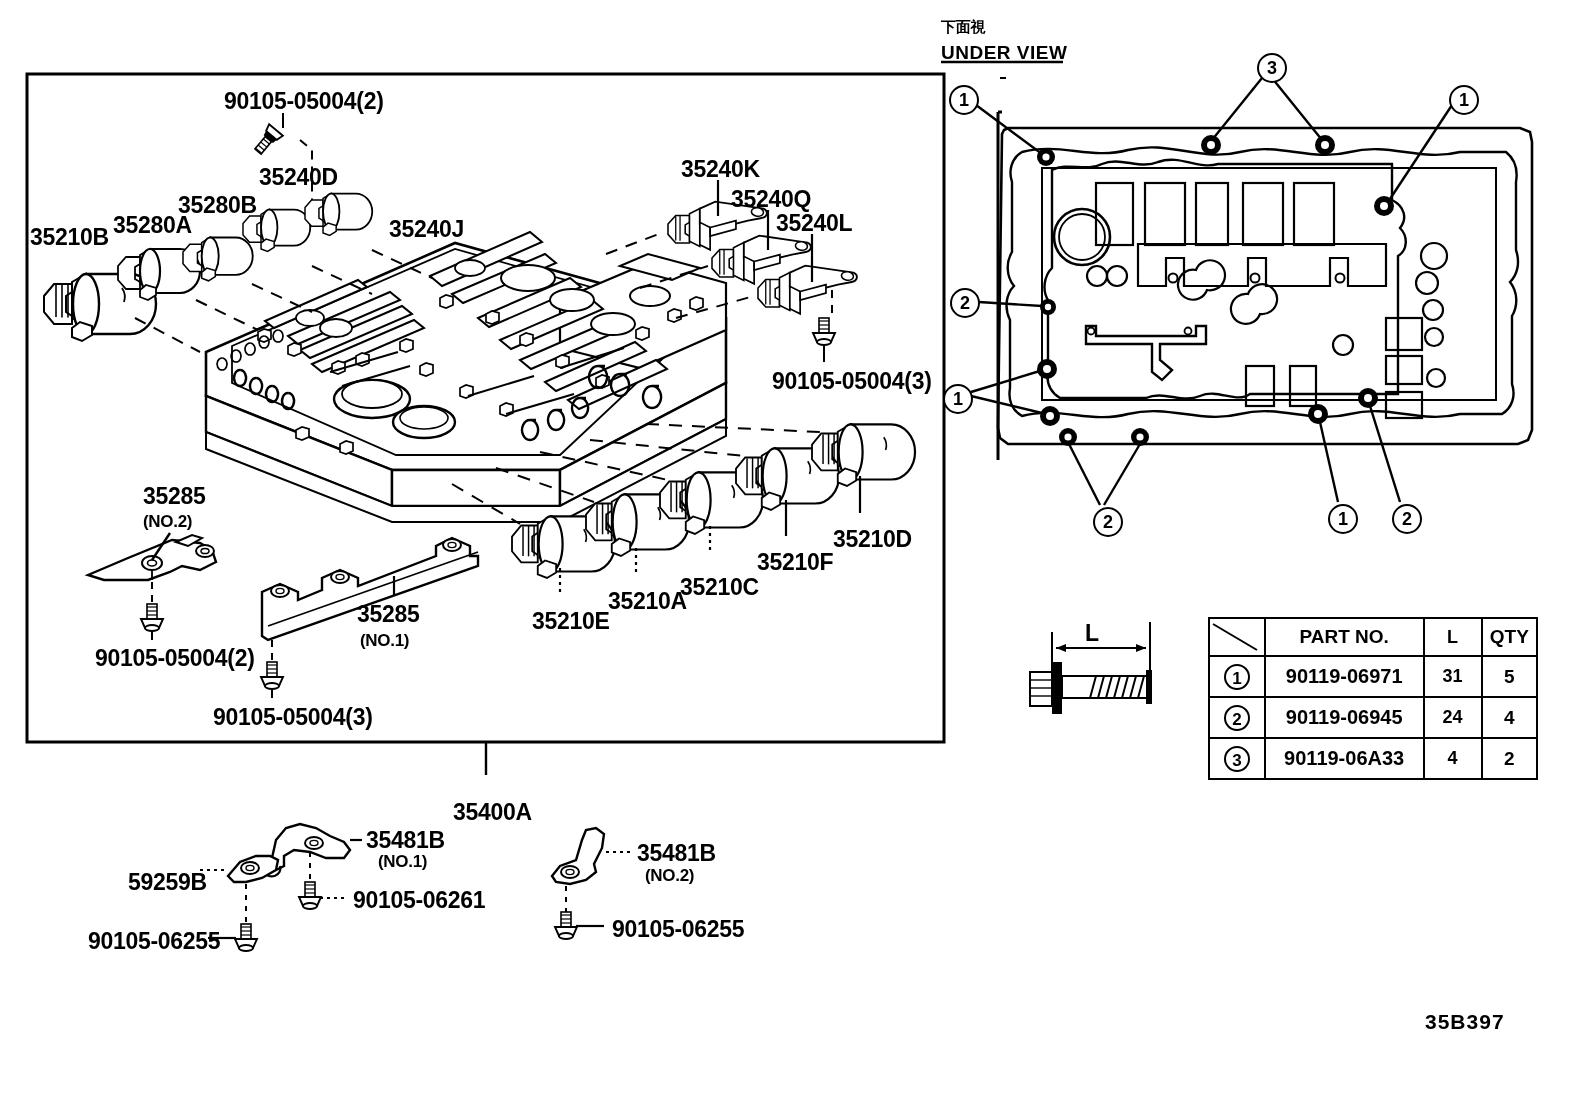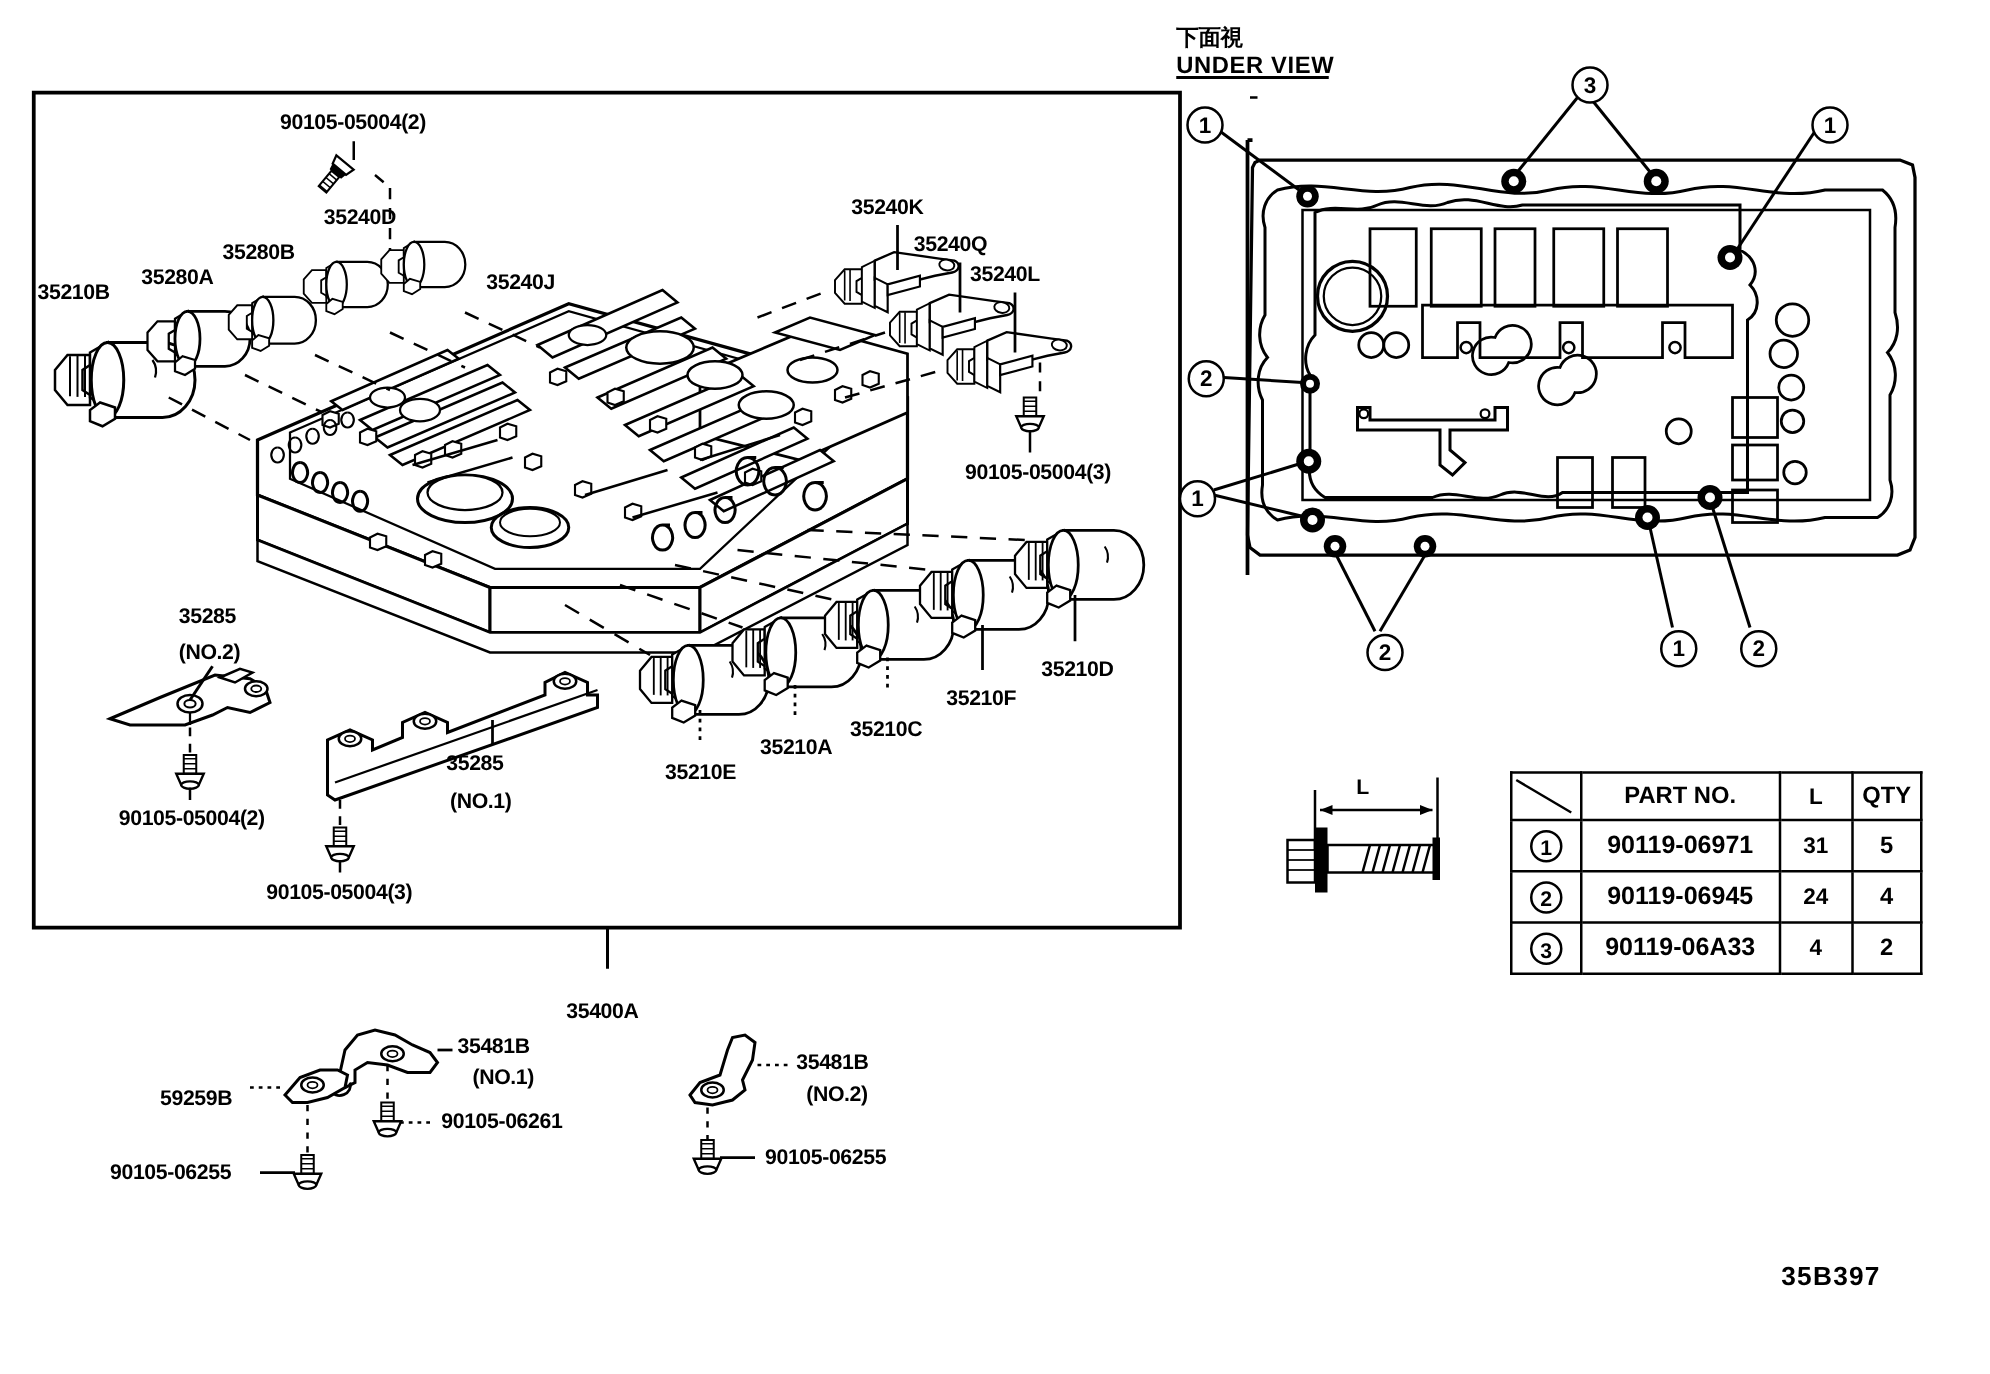--- a/index.html
+++ b/index.html
@@ -2,23 +2,23 @@
 <html><head>
 <meta charset="utf-8">
 <style>
   html,body{margin:0;padding:0;background:#fff;}
   body{width:1592px;height:1099px;position:relative;overflow:hidden;
        font-family:"Liberation Sans", sans-serif;color:#000;}
   .pg{position:absolute;left:0;top:0;width:1592px;height:1099px;}
   svg{display:block;}
   .lbl{position:absolute;font-weight:bold;color:#000;white-space:nowrap;
        font-family:"Liberation Sans", sans-serif;letter-spacing:-0.3px;}
-  .lbl.big{font-size:17px;}
+  .lbl.big{font-size:23px;}
   .lbl.sub{font-size:17px;}
-  .lbl.jp{font-size:18px;font-family:"DejaVu Sans", sans-serif;font-weight:bold;text-align:right;}
+  .lbl.jp{font-size:15px;font-family:"DejaVu Sans", sans-serif;font-weight:bold;text-align:right;}
   .lbl.code{font-size:19px;font-weight:bold;letter-spacing:0.5px;}
   
   #parts-table{position:absolute;left:1208px;top:617px;width:330px;border-collapse:collapse;}
   #parts-table td,#parts-table th{border:2px solid #000;text-align:center;
       font-family:"Liberation Sans",sans-serif;font-weight:bold;color:#000;}
   #parts-table th{font-size:19px;height:34px;}
   #parts-table td{font-size:20px;height:37px;}
   #parts-table .c-no{width:52px;}
   #parts-table .c-part{width:160px;}
   #parts-table .c-l{width:56px;font-size:18px;}

